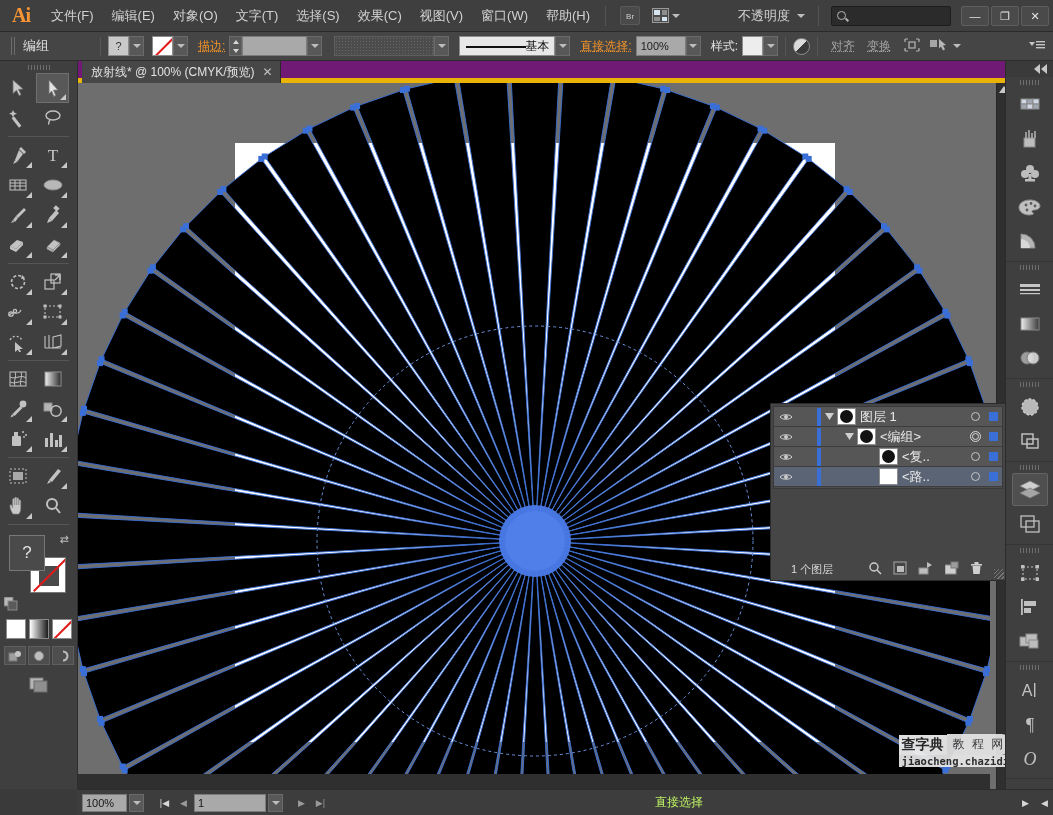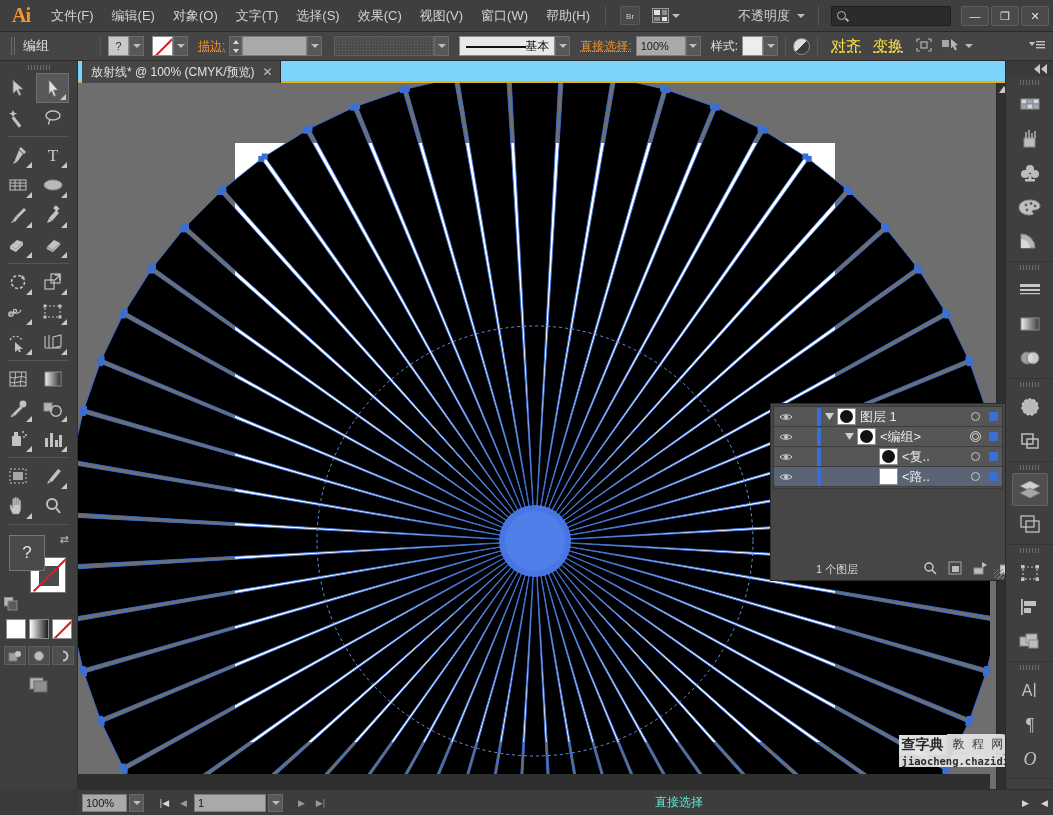--- a/index.html
+++ b/index.html
@@ -124,21 +124,21 @@
     color:#111; font-size:12px; position:relative;
   }
   .basic-field:before{
     content:""; position:absolute; left:6px; top:9px; width:60px;height:2px;background:#111;
   }
   .circ-icon {
     width:17px;height:17px;border-radius:50%;
     background:linear-gradient(135deg,#dcdcdc 0 50%, #3a3a3a 50% 100%);
     border:1px solid #8e8e8e;
   }
-  .orange-link { color:#fde047; font-size:15px; text-decoration:underline; text-decoration-style:dotted; padding:0 6px; }
+  .orange-link { color:#a3a3a3; font-size:12px; text-decoration:underline; text-decoration-style:dotted; padding:0 6px; }
   
   #toolbar {
     position:absolute; left:0; top:61px; width:78px; height:728px;
     background:#3f3f3f; border-right:1px solid #2d2d2d;
   }
   #tb-grip { height:12px; background:
      repeating-linear-gradient(to right,#6d6d6d 0 1px,transparent 1px 3px);
      background-position:center; background-repeat:no-repeat; background-size:22px 5px;
   }
   .tool-row { display:flex; }
@@ -182,21 +182,21 @@
   .cm.c2{ background:linear-gradient(to right,#fff,#1c1c1c);}
   .cm.c3{ background:#fff; position:relative; overflow:hidden;}
   .cm.c3:after{content:"";position:absolute;left:-3px;top:8px;width:28px;height:2px;background:#e01b1b;transform:rotate(-45deg);}
   #screenmodes { display:flex; justify-content:center; gap:2px; margin-top:7px;}
   .sm { width:22px;height:19px; background:#4e4e4e;border:1px solid #5f5f5f;
         display:flex;align-items:center;justify-content:center;}
   #tb-bottom { display:flex; justify-content:center; margin-top:9px; }
   
   #doctabbar {
     position:absolute; left:78px; top:61px; width:975px; height:22px;
-    background:#7dd3fc; border-bottom:2px solid #eab308;
+    background:#701a75; border-bottom:5px solid #eab308;
   }
   #doctab {
     position:absolute; left:4px; top:0; height:22px;
     background:#474747; display:flex; align-items:center;
     padding:0 7px 0 9px; gap:8px; border-right:1px solid #2a2a2a;
   }
   #doctab-label { font-size:12px; color:#e2e2e2; white-space:nowrap; }
   #doctab-close { font-size:12px; color:#c0c0c0; }
   
   #canvaswrap {
@@ -250,36 +250,36 @@
   .blob { width:13px;height:13px;border-radius:50%;background:#111; }
   .l-name { flex:1; font-size:13px; color:#eaeaea; white-space:nowrap; overflow:hidden;}
   .l-target { width:18px; display:flex;align-items:center;justify-content:center;}
   .l-sel { width:18px; display:flex;align-items:center;justify-content:center;}
   .sq-blue { width:9px;height:9px; background:#3a6fd8; }
   .ring { width:9px;height:9px;border:1.5px solid #c5c5c5;border-radius:50%;}
   .ring2 { width:11px;height:11px;border:1.5px solid #d9d9d9;border-radius:50%;
      display:flex;align-items:center;justify-content:center;}
   .ring2:after{content:"";width:5px;height:5px;border:1.5px solid #d9d9d9;border-radius:50%;}
   #lp-footer { position:absolute; left:0; bottom:0; width:236px; height:22px;
-    display:flex; align-items:center; padding:0 5px;margin-left:40px; }
+    display:flex; align-items:center; padding:0 20px; }
   #lp-count { font-size:11px; color:#dcdcdc; }
   #lp-foot-icons { margin-left:auto; display:flex; gap:11px; align-items:center; padding-right:4px;}
   
   #statusbar {
     position:absolute; left:78px; top:789px; width:975px; height:26px;
     background:#3d3d3d; border-top:1px solid #2c2c2c;
     display:flex; align-items:center; padding-left:4px; gap:2px;
   }
   #zoom-field { width:45px;height:18px;background:#a9a9a9;border:1px solid #7b7b7b;
      font-size:11px;color:#161616;display:flex;align-items:center;padding-left:3px;}
   .nav-btn { width:17px;height:18px;display:flex;align-items:center;justify-content:center;color:#9a9a9a;font-size:9px;}
   .nav-btn.en { color:#d8d8d8; }
   #page-field { width:72px;height:18px;background:#a9a9a9;border:1px solid #7b7b7b;
      font-size:11px;color:#161616;display:flex;align-items:center;padding-left:3px;}
-  #status-text { flex:1; text-align:center; font-size:12px; color:#5eead4; }
+  #status-text { flex:1; text-align:center; font-size:12px; color:#bef264; }
   
   #watermark {
     position:absolute; right:3px; bottom:22px; display:flex; align-items:center; gap:3px;
     opacity:0.92;
   }
   #wm-top { display:flex; align-items:center; }
   #wm-cn { background:#f2f2f2; color:#2b2b2b; font-size:14px; font-weight:bold; padding:1px 3px;
     font-family:"DejaVu Sans", sans-serif; }
   #wm-cn2 { background:#e6e6e6; color:#3a3a3a; font-size:12px; padding:2px 6px; border-radius:0 9px 9px 0;
     letter-spacing:2px; }

